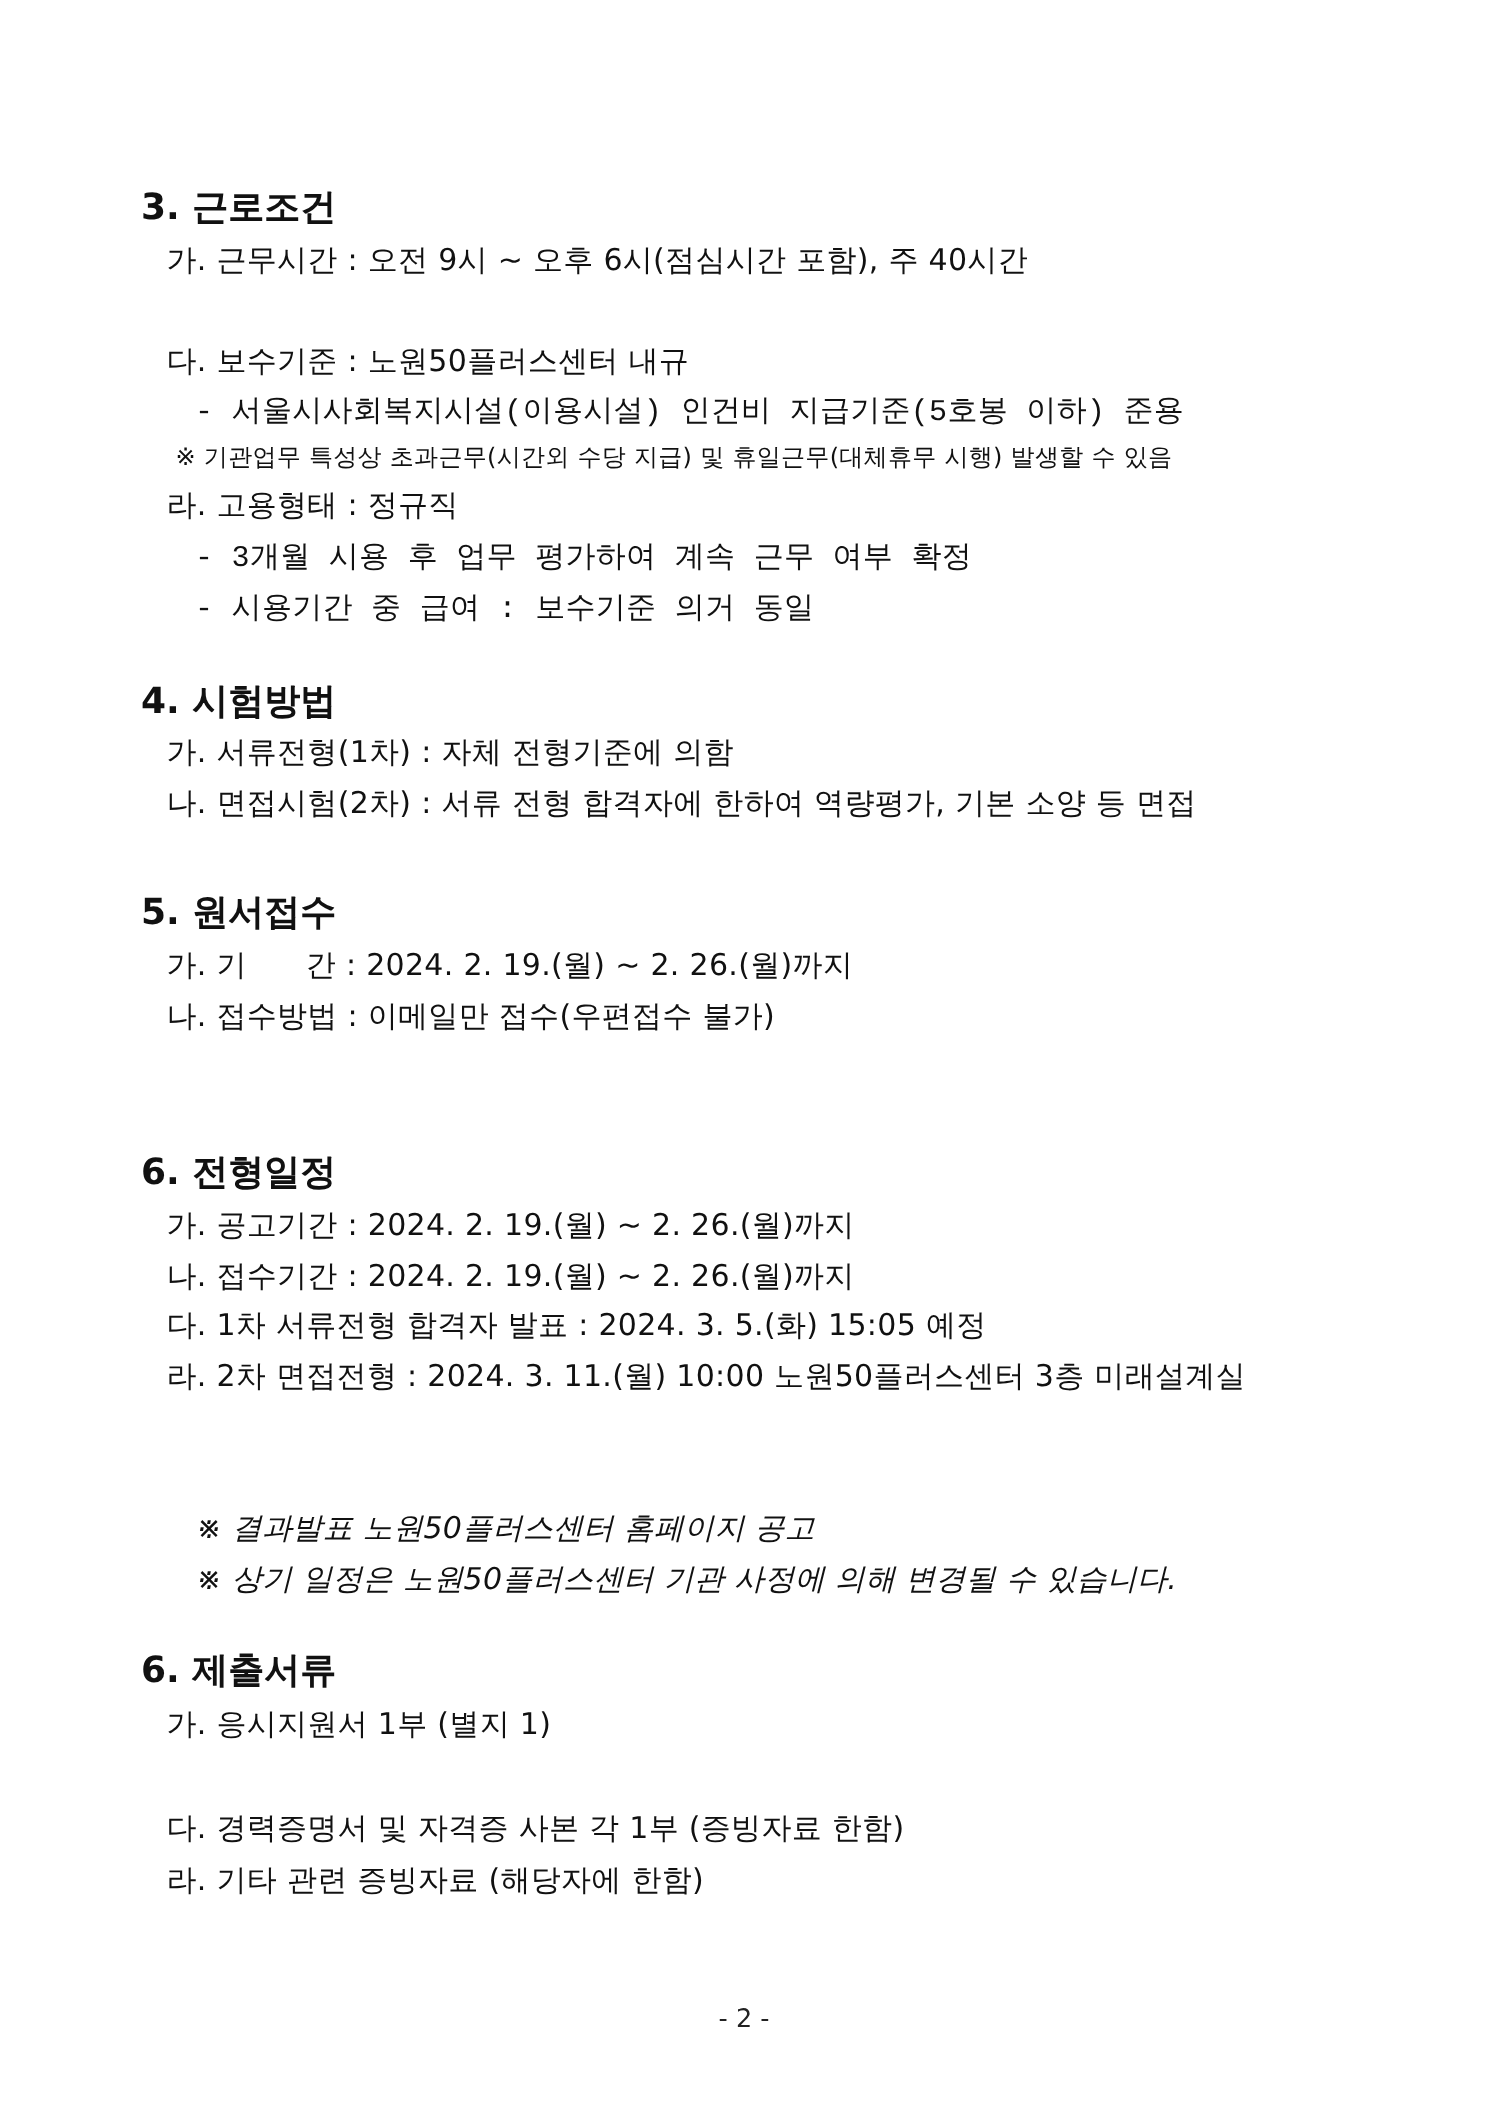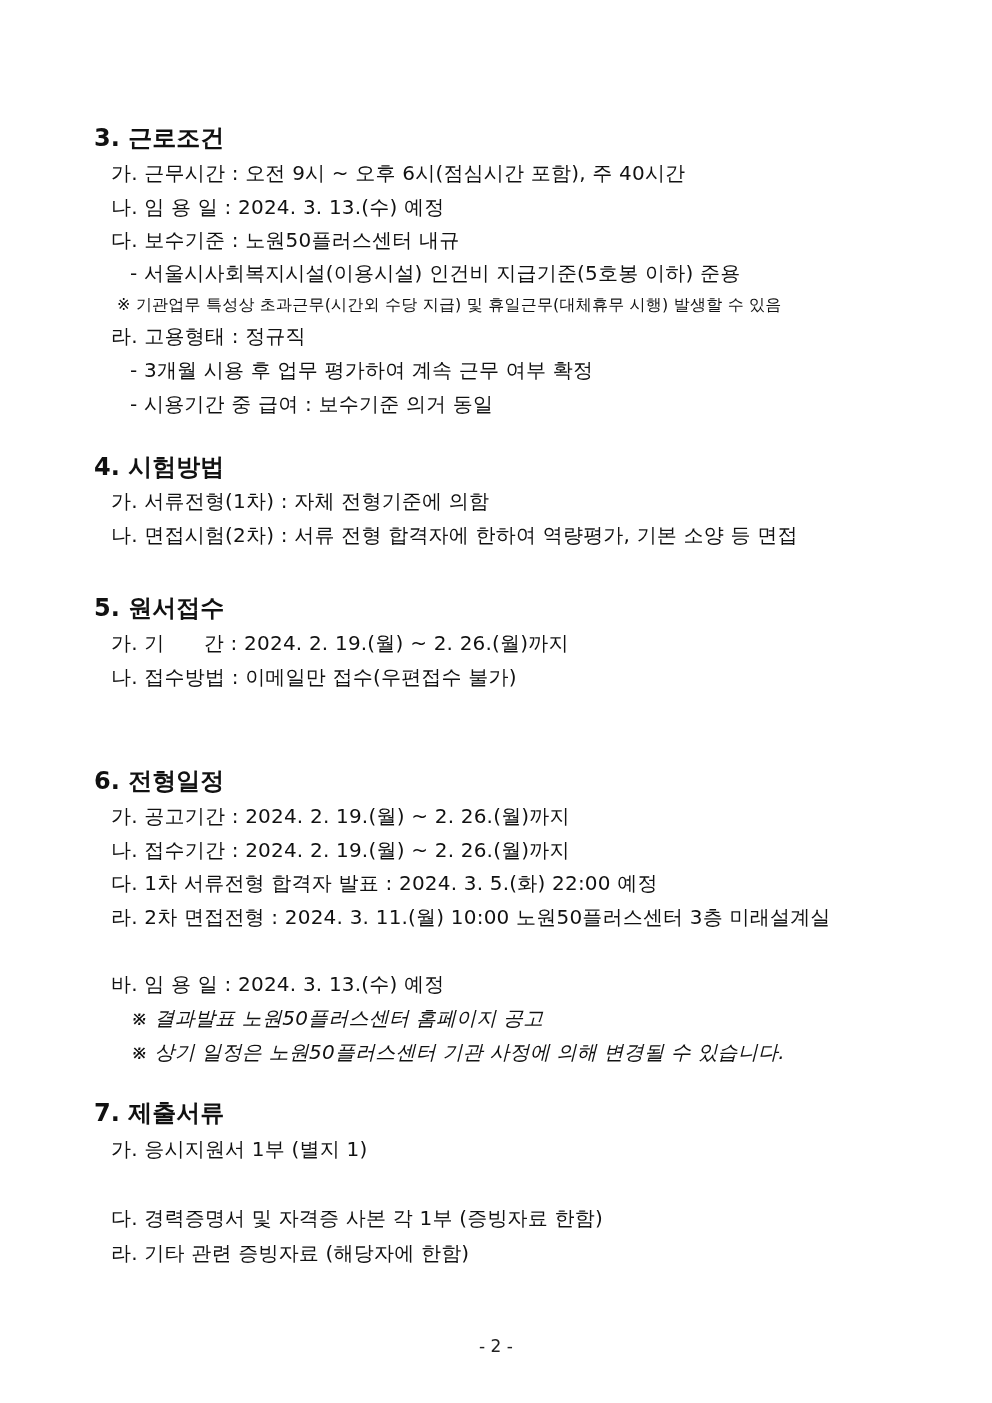--- a/index.html
+++ b/index.html
@@ -11,59 +11,57 @@
   .page { position: absolute; left: 0; top: 0; width: 936px; height: 1403px; }
   .sec-title {
     position: absolute; left: 94px;
     font-size: 24px; font-weight: bold; letter-spacing: 0px;
     white-space: nowrap;
   }
   .line {
     position: absolute; font-size: 20px; white-space: nowrap; letter-spacing: 0.2px;
   }
   .l1 { left: 111px; text-align: right; }
-  .l2 { left: 130px; }
+  .l2 { left: 130px; font-family: Liberation Mono, monospace; }
   .note { left: 117px; font-size: 16px; }
   .note2 { left: 131px; font-style: italic; }
   .pagenum {
     position: absolute; left: 0; width: 992px; top: 1336px; text-align: center;
     font-size: 17px; color: #222;
   }
 </style>
 </head>
 <body>
 
 <div class="page">
 
   <div class="sec-title" style="top:122px">3. 근로조건</div>
   <div class="line l1" style="top:160px">가. 근무시간 : 오전 9시 ~ 오후 6시(점심시간 포함), 주 40시간</div>
-  <div class="line l1" style="top:194px">나. 임 용 일 : 2024. 3. 13.(수) 예정</div>
   <div class="line l1" style="top:227px">다. 보수기준 : 노원50플러스센터 내규</div>
   <div class="line l2" style="top:260px">- 서울시사회복지시설(이용시설) 인건비 지급기준(5호봉 이하) 준용</div>
   <div class="line note" style="top:295px">※ 기관업무 특성상 초과근무(시간외 수당 지급) 및 휴일근무(대체휴무 시행) 발생할 수 있음</div>
   <div class="line l1" style="top:323px">라. 고용형태 : 정규직</div>
   <div class="line l2" style="top:357px">- 3개월 시용 후 업무 평가하여 계속 근무 여부 확정</div>
   <div class="line l2" style="top:391px">- 시용기간 중 급여 : 보수기준 의거 동일</div>
 
   <div class="sec-title" style="top:451px">4. 시험방법</div>
   <div class="line l1" style="top:488px">가. 서류전형(1차) : 자체 전형기준에 의함</div>
   <div class="line l1" style="top:522px">나. 면접시험(2차) : 서류 전형 합격자에 한하여 역량평가, 기본 소양 등 면접</div>
 
   <div class="sec-title" style="top:592px">5. 원서접수</div>
   <div class="line l1" style="top:630px; white-space:pre">가. 기      간 : 2024. 2. 19.(월) ~ 2. 26.(월)까지</div>
   <div class="line l1" style="top:664px">나. 접수방법 : 이메일만 접수(우편접수 불가)</div>
 
   <div class="sec-title" style="top:765px">6. 전형일정</div>
   <div class="line l1" style="top:803px">가. 공고기간 : 2024. 2. 19.(월) ~ 2. 26.(월)까지</div>
   <div class="line l1" style="top:837px">나. 접수기간 : 2024. 2. 19.(월) ~ 2. 26.(월)까지</div>
-  <div class="line l1" style="top:870px">다. 1차 서류전형 합격자 발표 : 2024. 3. 5.(화) 22:00 예정</div>
+  <div class="line l1" style="top:870px">다. 1차 서류전형 합격자 발표 : 2024. 3. 5.(화) 15:05 예정</div>
   <div class="line l1" style="top:904px">라. 2차 면접전형 : 2024. 3. 11.(월) 10:00 노원50플러스센터 3층 미래설계실</div>
-  <div class="line l1" style="top:971px">바. 임 용 일 : 2024. 3. 13.(수) 예정</div>
   <div class="line note2" style="top:1005px">※ 결과발표 노원50플러스센터 홈페이지 공고</div>
   <div class="line note2" style="top:1039px">※ 상기 일정은 노원50플러스센터 기관 사정에 의해 변경될 수 있습니다.</div>
 
-  <div class="sec-title" style="top:1097px">7. 제출서류</div>
+  <div class="sec-title" style="top:1097px">6. 제출서류</div>
   <div class="line l1" style="top:1136px">가. 응시지원서 1부 (별지 1)</div>
   <div class="line l1" style="top:1205px">다. 경력증명서 및 자격증 사본 각 1부 (증빙자료 한함)</div>
   <div class="line l1" style="top:1240px">라. 기타 관련 증빙자료 (해당자에 한함)</div>
 
   <div class="pagenum">- 2 -</div>
 </div>
 
 </body></html>

